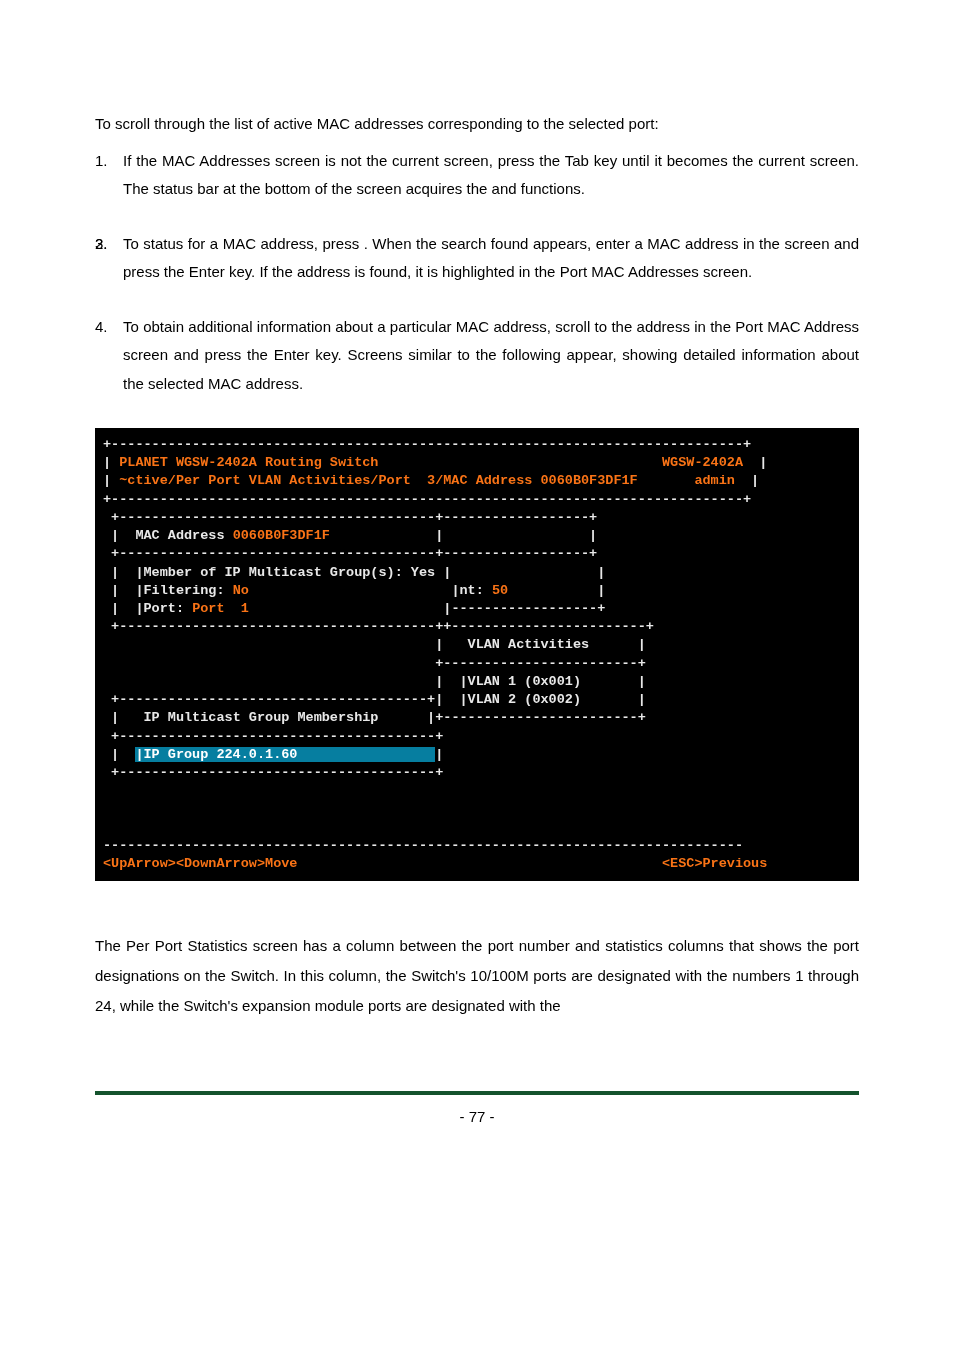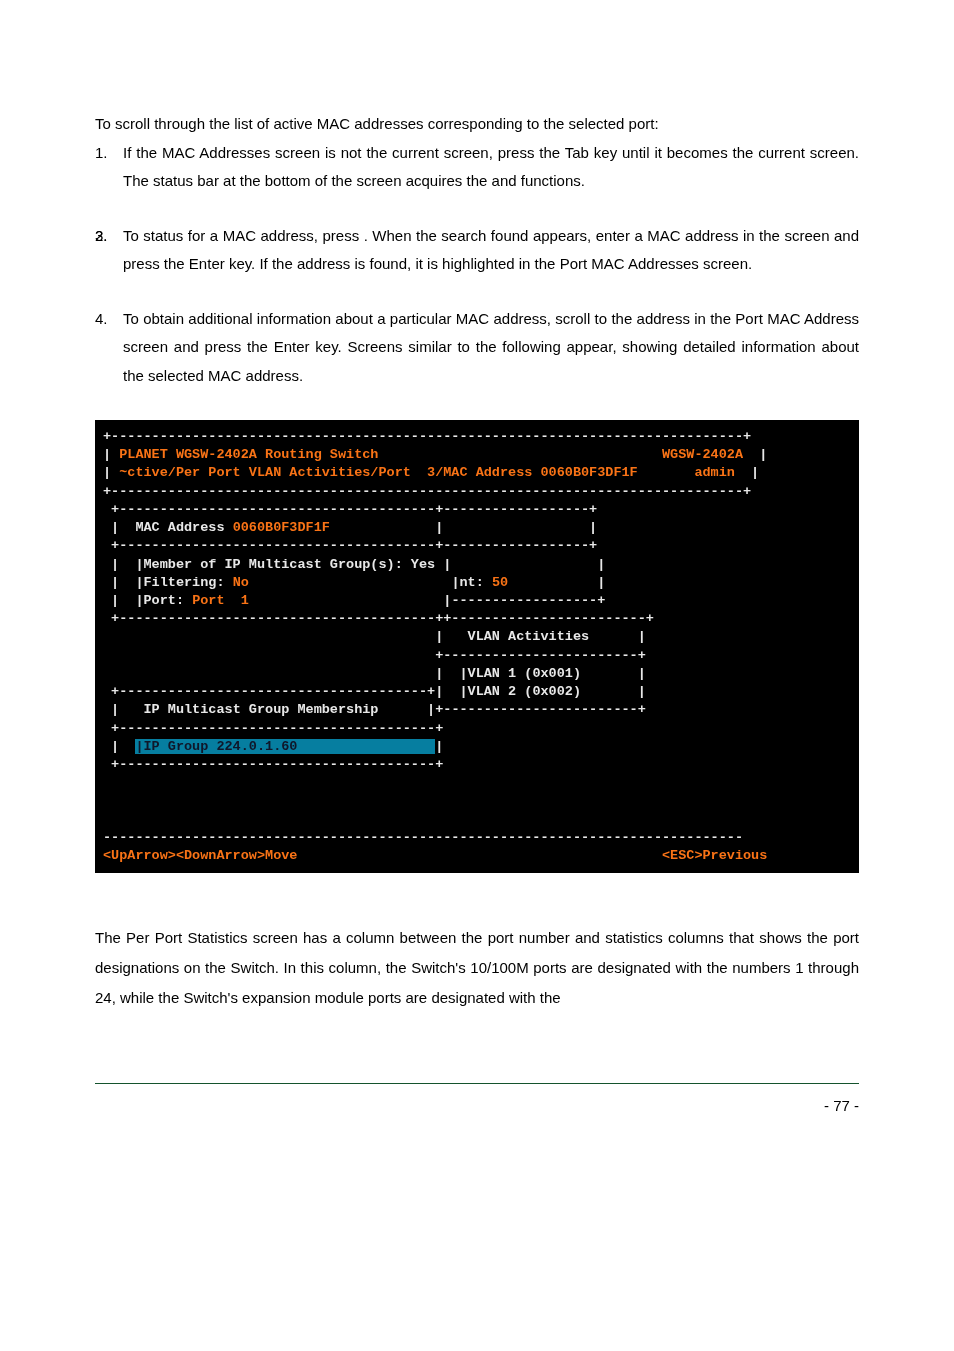--- a/index.html
+++ b/index.html
@@ -6,20 +6,21 @@
     body {
       font-family: Arial, sans-serif;
       font-size: 15px;
       color: #000;
       background: #fff;
       width: 954px;
       padding: 110px 95px 40px 95px;
       line-height: 1.9;
     }
     .intro-line {
+      margin-bottom: 8px;
     }
     ol {
       list-style: none;
       padding-left: 0;
     }
     ol > li {
       margin-bottom: 26px;
       text-align: justify;
       padding-left: 28px;
       position: relative;
@@ -34,29 +35,29 @@
       font-family: "Courier New", monospace;
       font-size: 13.5px;
       font-weight: bold;
       line-height: 1.35;
       padding: 8px;
       margin: 30px 0 50px 0;
       white-space: pre;
       overflow: hidden;
     }
     .t-yellow { color: #f97316; }
-    .hl-block { background: #067ea0; color: #0f172a; }
+    .hl-block { background: #067ea0; color: #ffffff; }
     .body-para {
       text-align: justify;
       line-height: 2.0;
     }
     .footer {
-      border-top: 1px solid #14532d;
+      border-top: 4px solid #14532d;
       margin-top: 70px;
-      text-align: right;
+      text-align: center;
       padding-top: 8px;
       font-size: 15px;
     }
   </style>
 </head>
 <body>
 
 <p class="intro-line">To scroll through the list of active MAC addresses corresponding to the selected port:</p>
 
 <ol>

